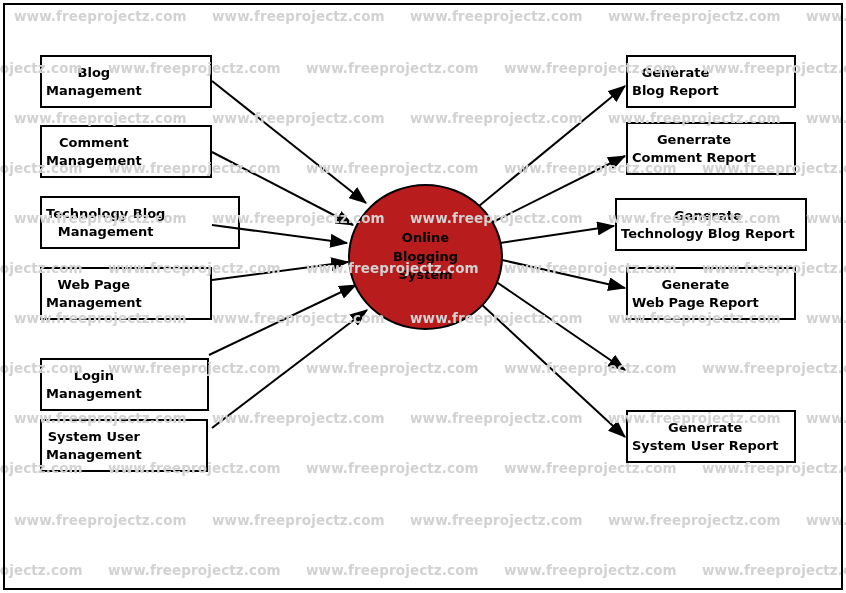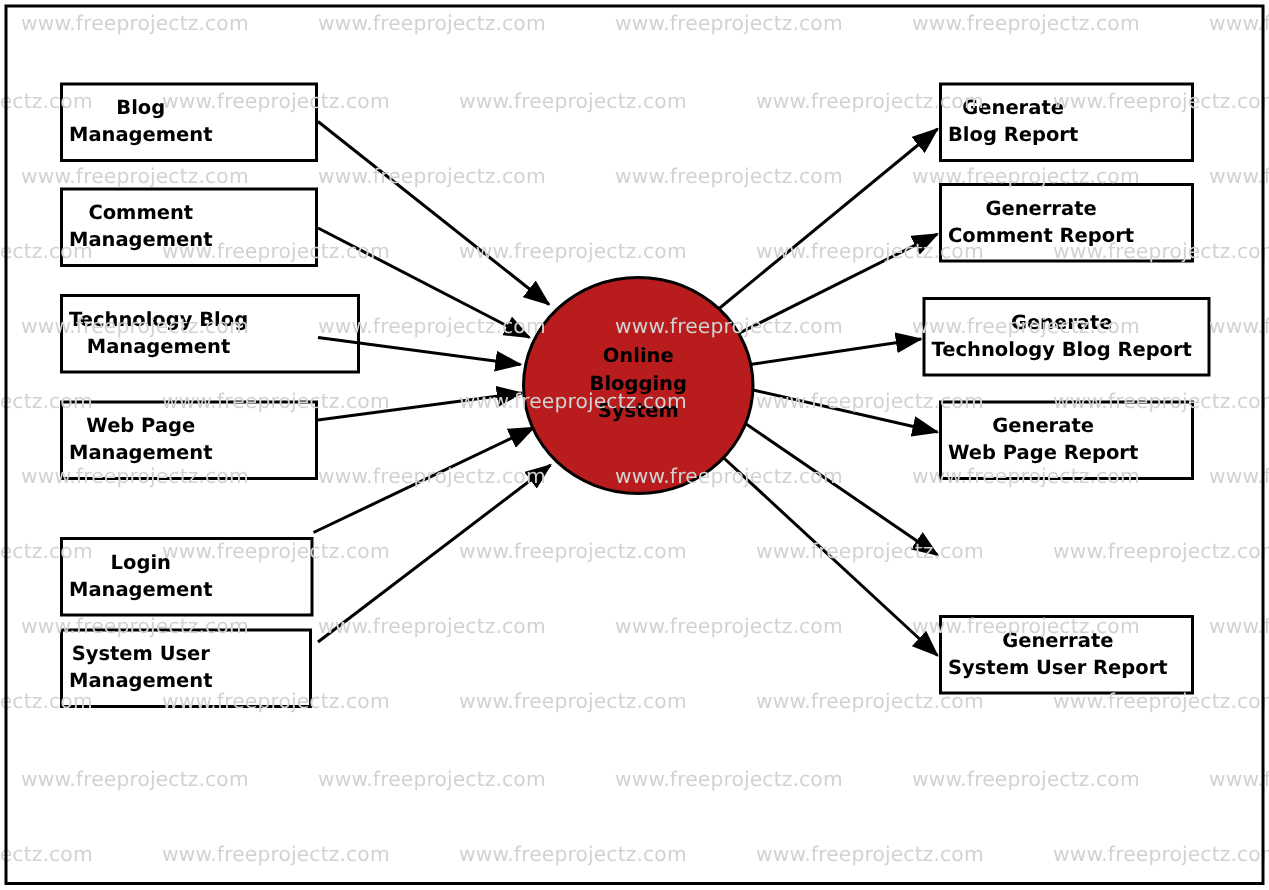--- a/index.html
+++ b/index.html
@@ -38,21 +38,21 @@
     width: 846px;
     height: 593px;
     z-index: 30;
     pointer-events: none;
   }
   .wm {
     position: absolute;
     color: #d2d2d2;
     font-family: "DejaVu Sans", "Liberation Sans", sans-serif;
     font-size: 13.5px;
-    font-weight: 400;
+    font-weight: 700;
     white-space: nowrap;
     letter-spacing: 0.1px;
   }
   
   #diagram {
     position: absolute;
     left: 0; top: 0;
     z-index: 10;
   }
   

